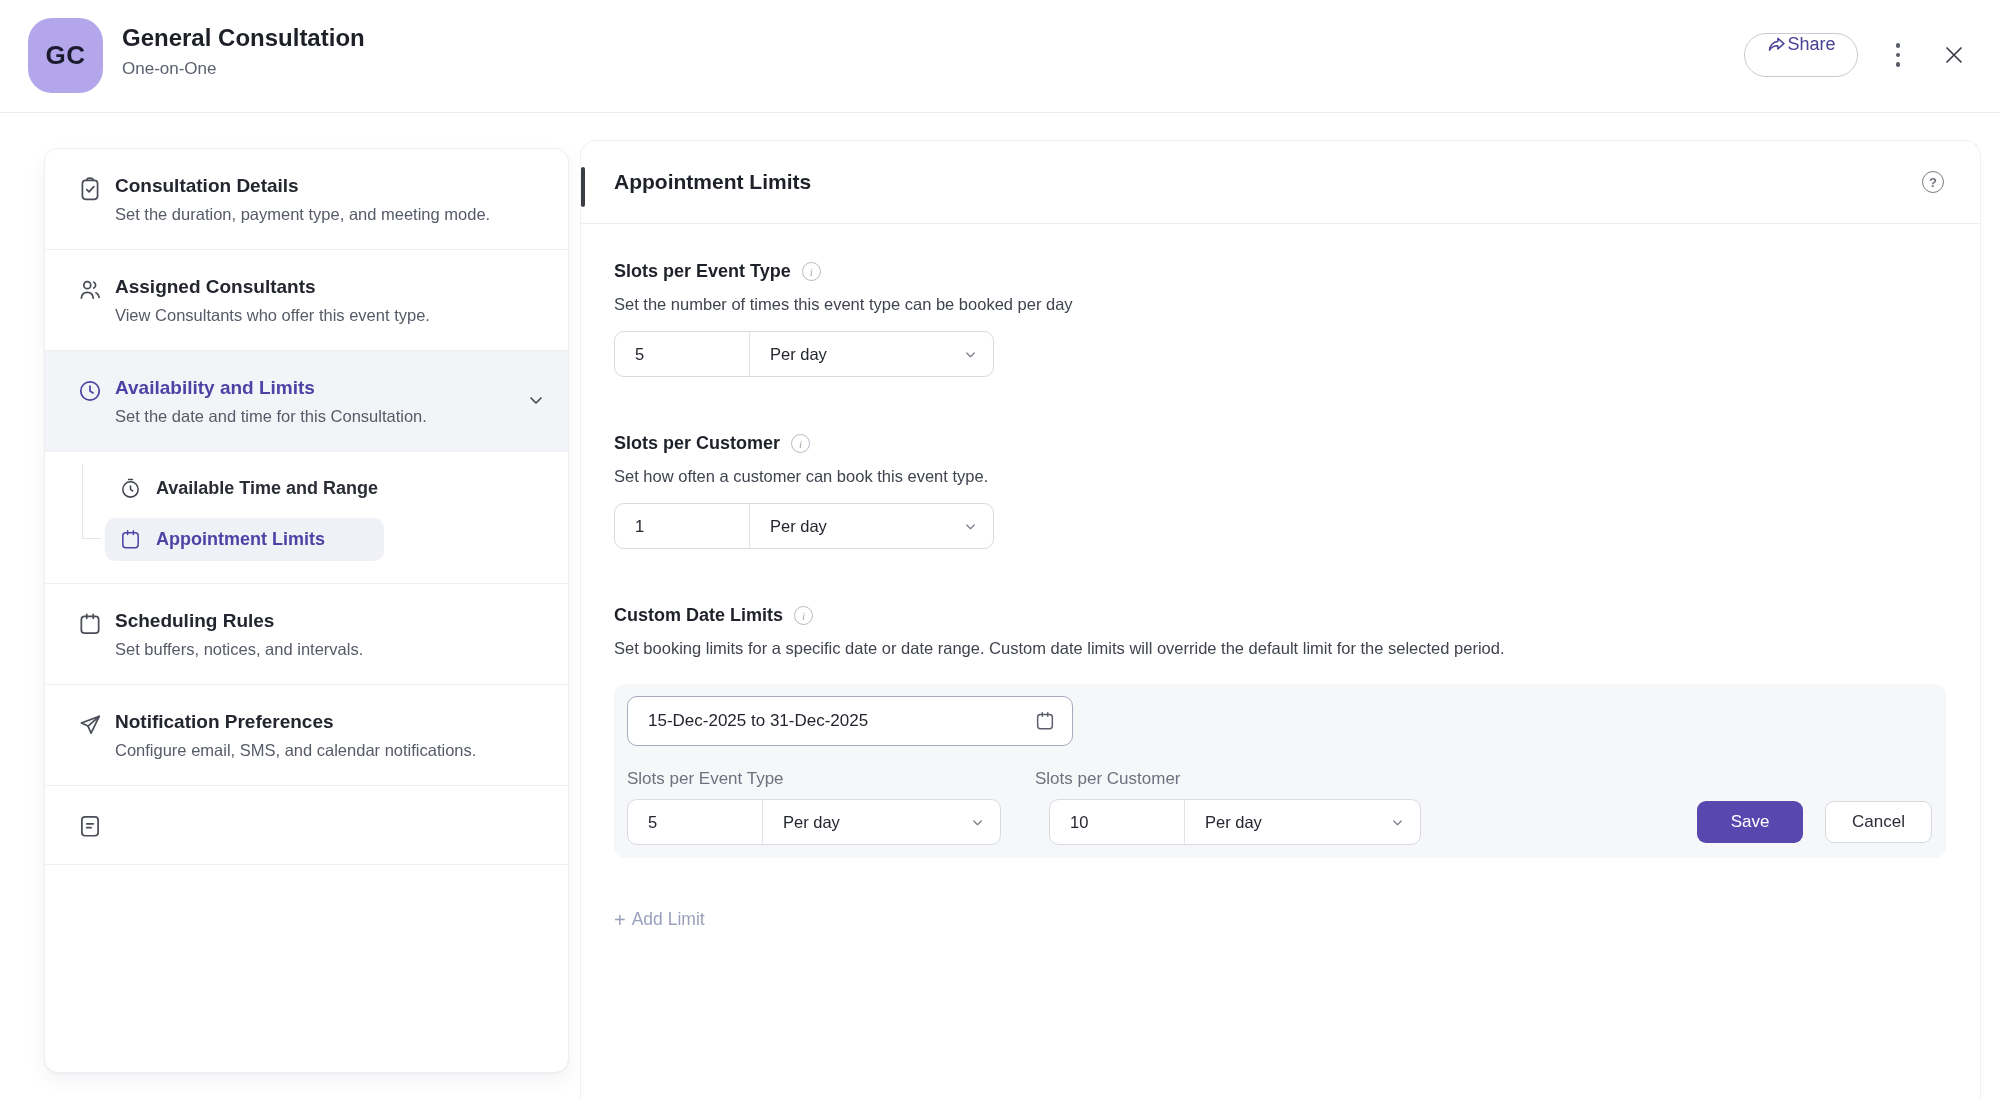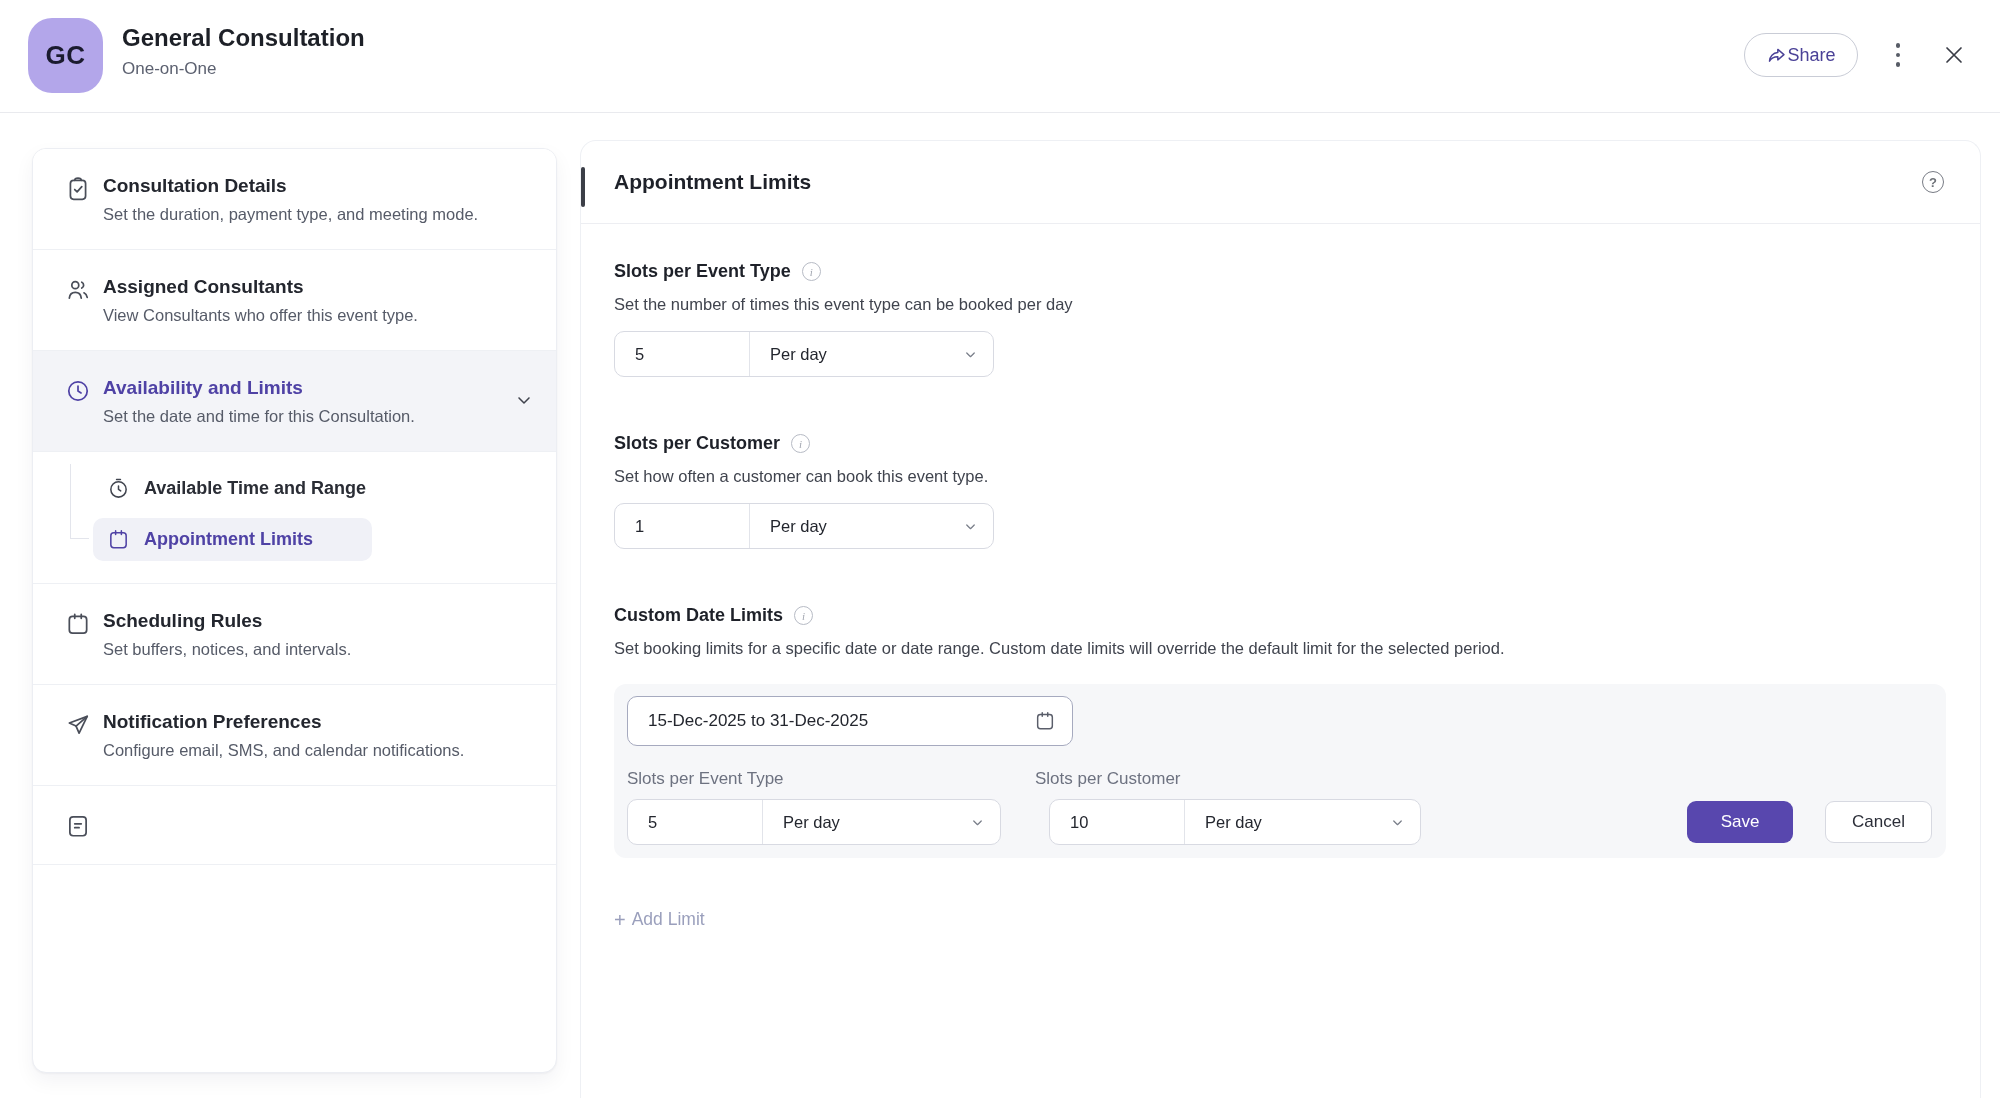--- a/index.html
+++ b/index.html
@@ -16,31 +16,31 @@
     position:absolute; left:28px; top:18px; width:75px; height:75px;
     background:var(--avatar-bg,#b3a6ea); border-radius:24px;
     display:flex; align-items:center; justify-content:center;
     font-size:26px; font-weight:bold; color:#1b1b2f; letter-spacing:.5px;
   }
   .title-block { position:absolute; left:122px; top:24px; }
   .page-title { font-size:24px; font-weight:bold; color:#1d2027; }
   .page-subtitle { margin-top:7px; font-size:17px; color:#5c6170; }
   .header-right { position:absolute; right:30px; top:33px; display:flex; align-items:center; gap:30px; }
   .share-btn {
-    display:flex; align-items:center; height:44px; padding:0 21px;
+    display:flex; height:44px; padding:0 21px;
     border:1px solid #c9ccd6; border-radius:22px; background:#fff;
     color:#4a4197; font-size:18px; cursor:pointer;
   }
   .kebab { display:flex; flex-direction:column; gap:5px; padding:6px 8px; cursor:pointer; }
   .kebab span { width:4.5px; height:4.5px; border-radius:50%; background:#575c66; }
   .close-btn { cursor:pointer; display:flex; padding:4px; }
 
   
   .sidebar {
-    position:absolute; left:32px; top:148px; width:525px; height:925px;
+    position:absolute; left:44px; top:148px; width:525px; height:925px;
     background:#fff; border:1px solid #eceef3; border-radius:14px;
     box-shadow:0 1px 2px rgba(25,28,50,.04), 0 8px 20px rgba(25,28,50,.05);
     overflow:hidden;
   }
   .side-item { display:flex; gap:12px; padding:26px 24px 25px 32px; border-bottom:1px solid #eef0f4; position:relative; cursor:pointer; background:#fff; }
   .side-item .s-icon { flex:0 0 26px; width:26px; height:26px; color:#4a4e59; margin-top:1px; }
   .side-item .s-title { font-size:19px; font-weight:bold; color:#23262e; }
   .side-item .s-desc { margin-top:8px; font-size:16.5px; color:#565b68; }
   .side-item.active { background:#f3f4f8; }
   .side-item.active .s-title { color:var(--nav-active,#4f42a5); }
@@ -98,21 +98,21 @@
     display:flex; align-items:center; padding:0 16px 0 6px;
   }
   .date-input input { border:none; outline:none; flex:1; font-size:17px; color:#23262e; font-family:inherit; background:transparent; padding-left:14px; }
   .date-input .cal { color:#5a5e6a; display:flex; }
   .cc-row { display:flex; align-items:flex-end; margin-top:23px; }
   .cc-col { display:flex; flex-direction:column; }
   .cc-col.col2 { margin-left:34px; }
   .cc-label { font-size:17px; color:#6d7280; margin-bottom:10px; }
   .cc-col .field-group { margin-top:0; width:374px; }
   .cc-col.col2 .field-group { width:372px;margin-left:14px; }
-  .cc-buttons { margin-left:auto; display:flex; gap:32px; align-items:center; margin-bottom:2px; }
+  .cc-buttons { margin-left:auto; display:flex; gap:22px; align-items:center; margin-bottom:2px; }
   .btn-save {
     width:106px; height:42px; background:var(--accent,#5847ae); color:#fff; border:none; border-radius:9px;
     font-size:17px; cursor:pointer; font-family:inherit;
   }
   .btn-cancel {
     width:107px; height:42px; background:#fff; color:#2b2e38; border:1px solid #d7d9e1; border-radius:9px;
     font-size:17px; cursor:pointer; font-family:inherit;
   }
   .add-limit { margin-top:51px; display:flex; align-items:center; gap:6px; color:#9a9fbc; font-size:17.5px; cursor:pointer; width:fit-content; }
   .add-limit .plus { font-size:20px; line-height:1; }

